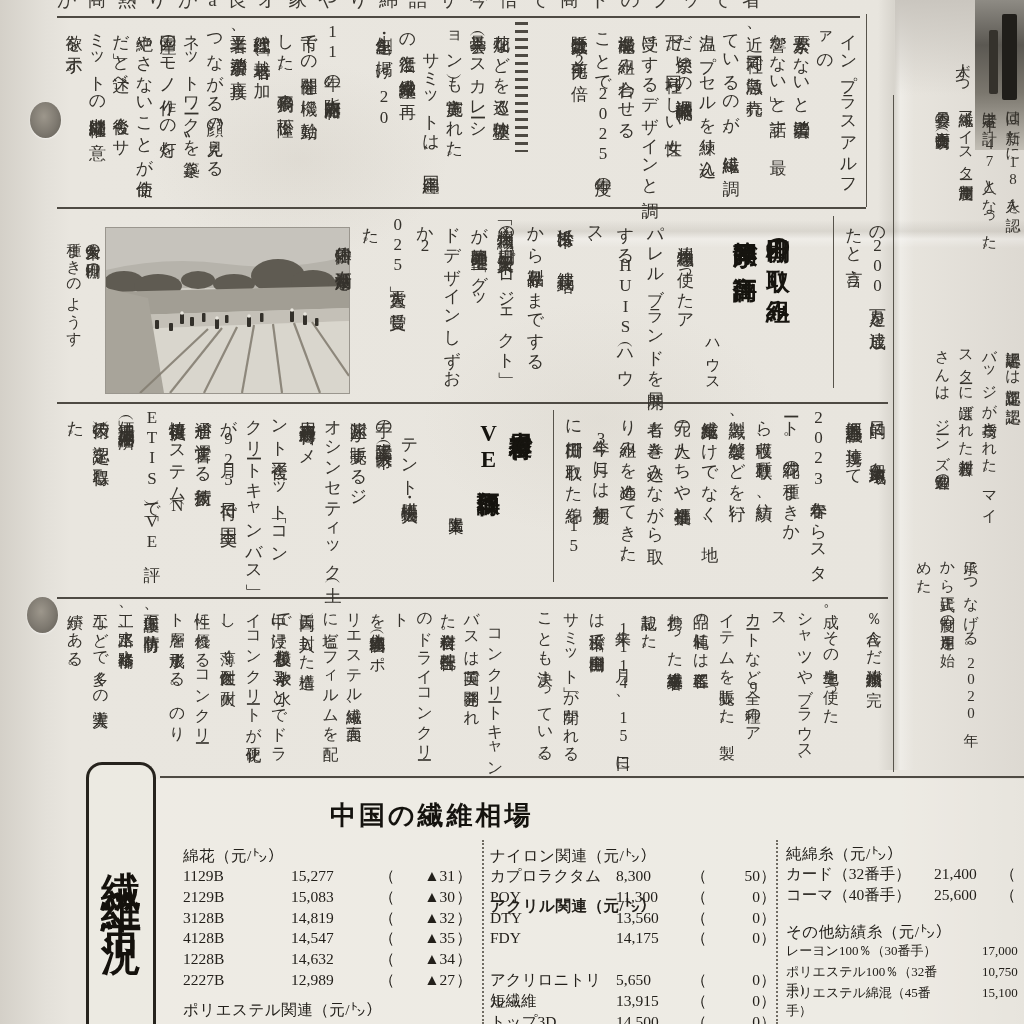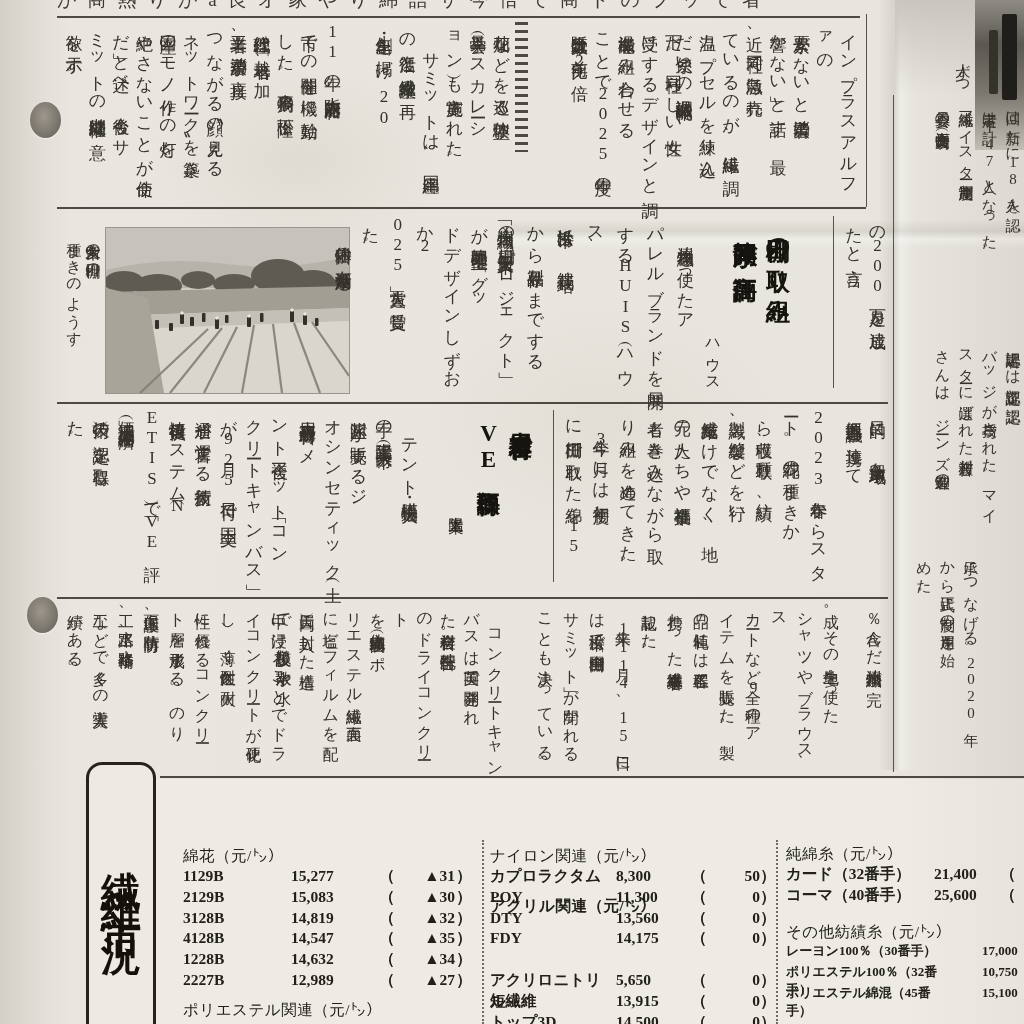--- a/index.html
+++ b/index.html
@@ -42,21 +42,21 @@
   .hole{position:absolute;width:31px;height:36px;border-radius:50%;
         background:radial-gradient(ellipse at 45% 40%,#9d978c 0,#7e7970 55%,#5f5b53 100%);
         box-shadow:0 1px 2px rgba(255,255,255,.6);}
   
   .kicker{font-size:15px;letter-spacing:1px;color:#2a2722;}
   
   #tablebg{left:156px;top:779px;width:868px;height:245px;background:rgba(245,242,235,.45);}
   .ttl{font-size:26px;font-weight:bold;letter-spacing:3px;color:#14120e;font-family:"Liberation Serif",serif;}
   .src{font-size:15px;white-space:nowrap;color:#2e2b25;}
   .thead{font-size:15.5px;color:#23201b;letter-spacing:.5px;}
-  .trow{display:grid;align-items:baseline;height:20.8px;font-size:15.5px;color:#23201b;font-weight:bold;}
+  .trow{display:grid;align-items:baseline;height:20.8px;font-size:15.5px;color:#23201b;}
   .g1 .trow{grid-template-columns:108px 86px 20px 58px 18px;}
   .g2 .trow{grid-template-columns:126px 74px 18px 52px 16px;}
   .g3 .trow{grid-template-columns:148px 66px 16px 12px;}
   .g3s .trow{font-size:13px;grid-template-columns:152px 62px 16px 12px;gap:44px;}
   .tname{text-align:left;}
   .tprice{text-align:left;font-variant-numeric:tabular-nums;}
   .tpo,.tpc{text-align:center;}
   .tchg{text-align:right;}
   .ttail{text-align:left;}
   .dot-v{position:absolute;width:0;border-left:2px dotted #6f6b62;}
@@ -312,20 +312,21 @@
       <div class="vcol">ことも決まっている。</div>
     </div>
   <div class="vwrap f16 p23" style="left:862px;top:602px;width:24px;height:170px;">
       <div class="vcol">％含んだ遠州織物が完</div>
     </div>
 
   <div class="abs" id="tablebg"></div>
   <div class="abs" id="seclabel">
     <div class="txt">繊維市況</div>
   </div>
+  <div class="abs ttl" style="left:330px;top:798px;">中国の繊維相場</div>
 
   <div class="dot-v" style="left:482px;top:840px;height:184px;"></div>
   <div class="dot-v" style="left:776px;top:840px;height:184px;"></div>
 
   <div class="abs thead" style="left:183px;top:846px;">綿花（元/㌧）</div>
   <div class="abs g1" style="left:183px;top:866px;width:296px;">
       <div class="trow">
         <span class="tname">1129B</span>
         <span class="tprice">15,277</span>
         <span class="tpo">（</span>

